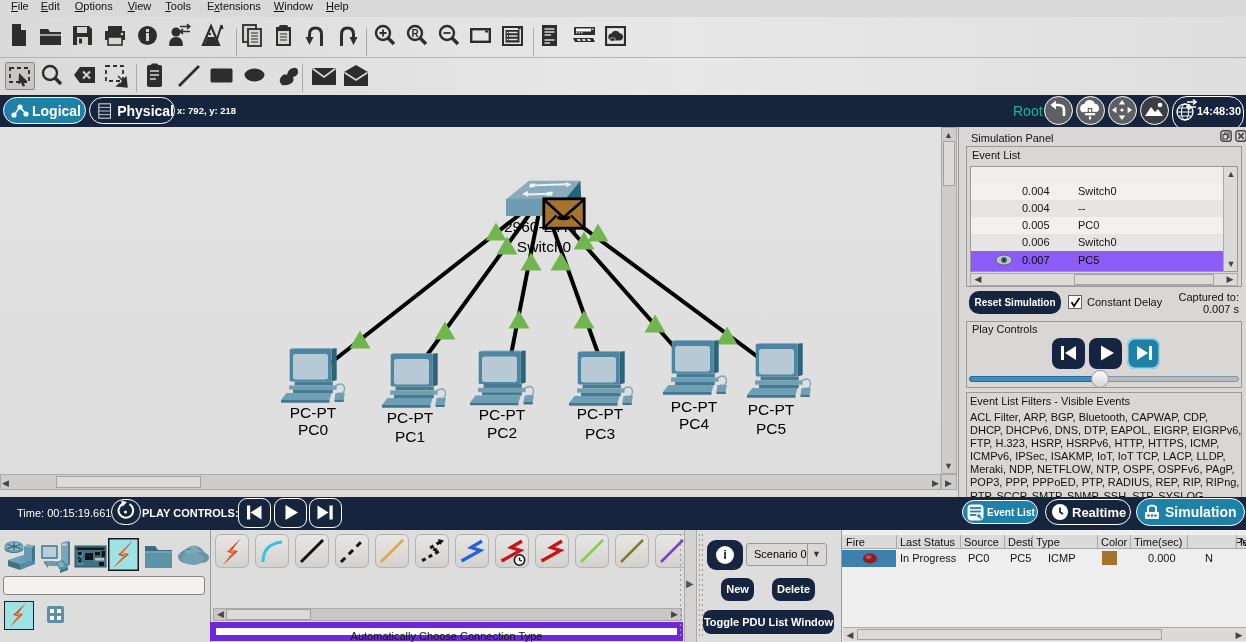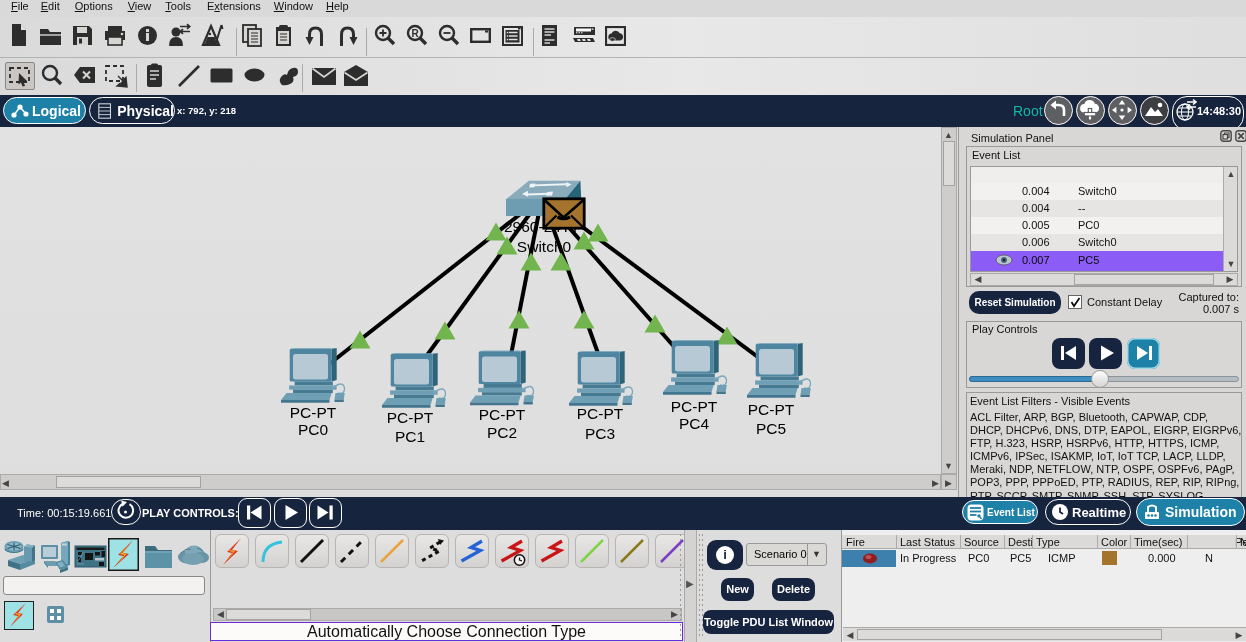--- a/index.html
+++ b/index.html
@@ -658,21 +658,21 @@
       </svg></div>
   <div class="conbtn" style="left:655px; top:4px; width:29px; border-right:none; border-top-right-radius:0; border-bottom-right-radius:0;"><svg width="29" height="32" viewBox="0 0 29 32">
         <line x1="5" y1="27" x2="27" y2="5" stroke="#7b3fc4" stroke-width="2.5"></line>
       </svg></div>
 
   <div class="abs" style="left:213px; top:78px; width:469px; height:13px; background:#c9c7c5; border:1px solid #aaa;">
     <div class="arr" style="left:1px;top:0;width:11px;line-height:11px;">◀</div>
     <div class="arr" style="right:1px;top:0;width:11px;line-height:11px;">▶</div>
     <div class="sbthumb" style="left:12px;top:0px;width:85px;height:11px;"></div>
   </div>
-  <div class="abs" style="left:210px; top:92px; width:473px; height:19px; background:#fcfbfa; border:1px solid #6d28d9; font-size:16px; text-align:center; line-height:17px; color:#111;">Automatically Choose Connection Type</div>
+  <div class="abs" style="left:210px; top:92px; width:473px; height:19px; background:#fcfbfa; border:6px solid #6d28d9; font-size:11px; text-align:center; line-height:17px; color:#111;">Automatically Choose Connection Type</div>
 
   <div class="abs" style="left:684px; top:0; width:13px; height:112px; background:#d4d3d1; border-left:1px solid #aaa; border-right:1px solid #aaa;">
     <div class="arr" style="left:1px;top:48px;font-size:10px;color:#555;">▶</div>
   </div>
   <div class="abs" style="left:680px; top:4px; width:1px; height:104px; background:repeating-linear-gradient(180deg,#9a9a9a 0 2px,transparent 2px 5px);"></div>
   <div class="abs" style="left:699px; top:4px; width:1px; height:104px; background:repeating-linear-gradient(180deg,#9a9a9a 0 2px,transparent 2px 5px);"></div>
   <div class="abs" style="left:701.5px; top:4px; width:1px; height:104px; background:repeating-linear-gradient(180deg,#9a9a9a 0 2px,transparent 2px 5px);"></div>
 
   <div class="navybtn" style="left:707px; top:10px; width:36px; height:30px; border-radius:9px;">
     <div style="position:absolute;left:9px;top:6px;width:18px;height:18px;border-radius:50%;background:#fff;color:#17243d;font-size:13px;font-weight:bold;line-height:18px;">i</div>

